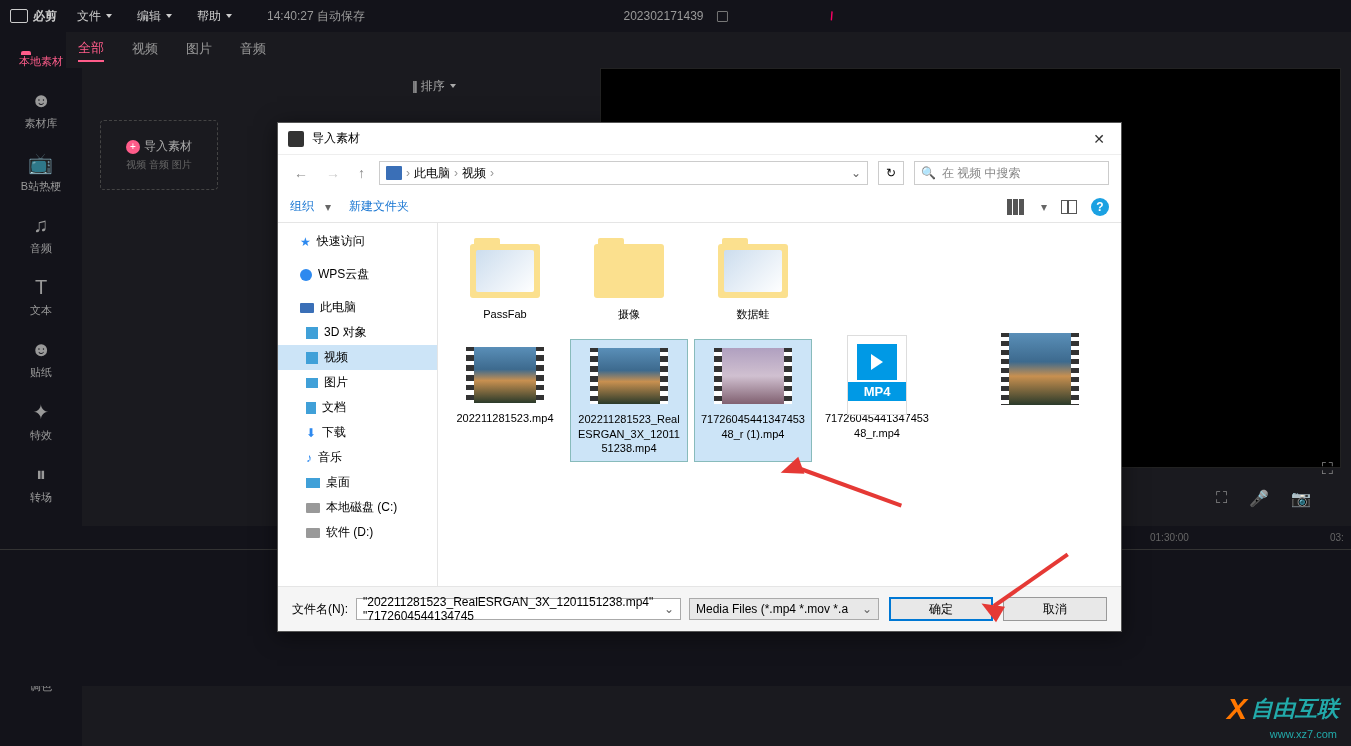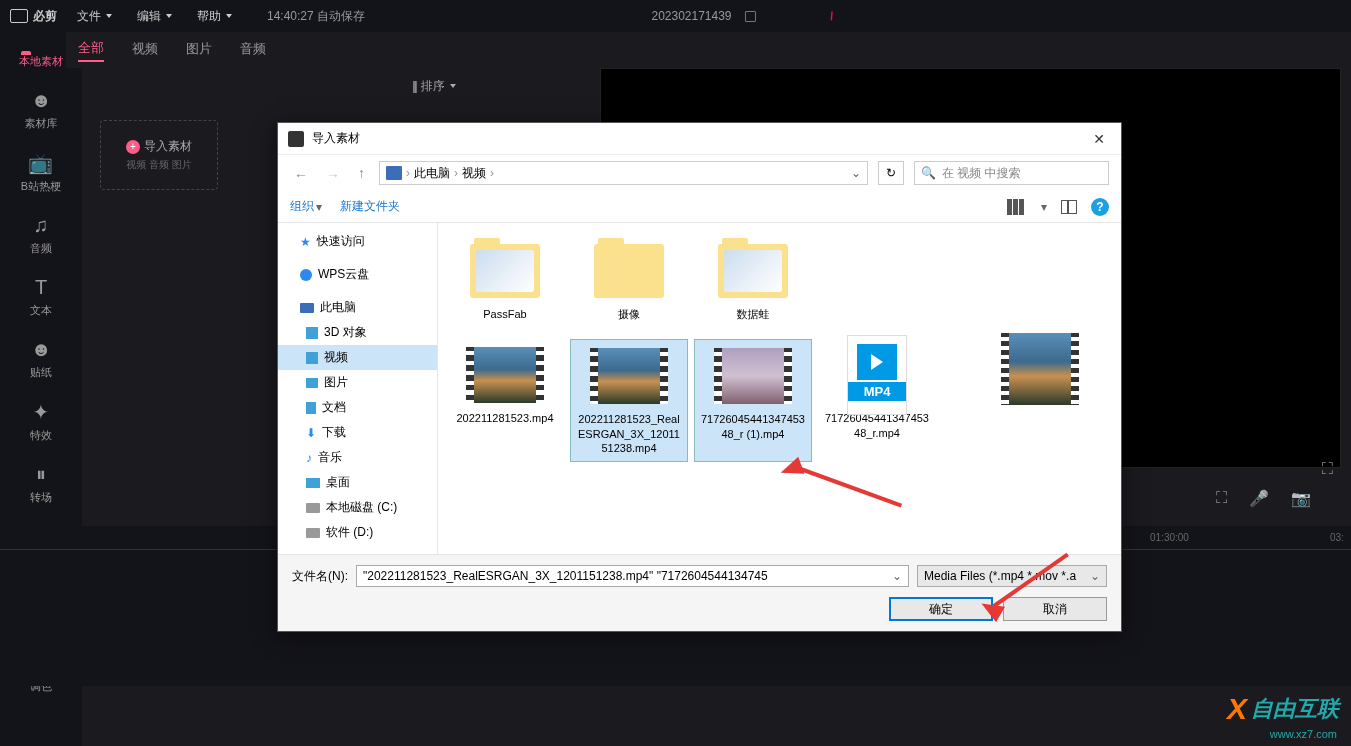--- a/index.html
+++ b/index.html
@@ -4,21 +4,21 @@
 <style>
 * { margin: 0; padding: 0; box-sizing: border-box; font-family: "Microsoft YaHei", Arial, sans-serif; }
 body { background: #1a1a1f; color: #ccc; width: 1351px; height: 746px; overflow: hidden; position: relative; }
 
 
 .menubar { height: 32px; background: #13131a; display: flex; align-items: center; padding: 0 10px; font-size: 12px; color: #ccc; }
 .menubar .logo { display: flex; align-items: center; gap: 5px; margin-right: 20px; font-weight: bold; }
 .menubar .logo-icon { width: 18px; height: 14px; border: 1.5px solid #ccc; border-radius: 2px; position: relative; }
 .menubar .menu-item { margin-right: 25px; cursor: pointer; display: flex; align-items: center; gap: 3px; }
 .menubar .autosave-time { margin-left: 10px; color: #999; }
-.menubar .project-name { position: absolute; left: 50%; transform: translateX(-50%); color: #999; display: flex; align-items: center; gap: 13px; margin-left: 28px; }
+.menubar .project-name { position: absolute; left: 50%; transform: translateX(-50%); color: #999; display: flex; align-items: center; gap: 13px; }
 .menubar .edit-ic { width: 11px; height: 11px; border: 1px solid #777; border-radius: 1px; }
 .menubar .pink-slash { position: absolute; left: 830px; color: #f06; font-weight: bold; transform: rotate(15deg); }
 
 
 .sidebar { position: absolute; left: 0; top: 32px; width: 82px; bottom: 0; background: #13131a; display: flex; flex-direction: column; align-items: center; padding-top: 12px; }
 .sidebar .sb-item { width: 100%; text-align: center; padding: 10px 0; color: #999; cursor: pointer; font-size: 11px; }
 .sidebar .sb-item.active { color: #ff5c8a; }
 .sidebar .sb-icon { font-size: 20px; display: block; margin-bottom: 4px; }
 .sidebar .folder-icon { width: 26px; height: 20px; background: #ff5c8a; border-radius: 3px; margin: 0 auto 4px; position: relative; }
 .sidebar .folder-icon::before { content: ""; position: absolute; top: -4px; left: 2px; width: 10px; height: 4px; background: #ff5c8a; border-radius: 2px 2px 0 0; }
@@ -57,21 +57,21 @@
 .fd-nav { height: 36px; display: flex; align-items: center; padding: 0 12px; gap: 10px; }
 .fd-nav .nav-btn { color: #888; cursor: pointer; font-size: 14px; padding: 2px 4px; }
 .fd-nav .breadcrumb { flex: 1; height: 24px; border: 1px solid #ccc; display: flex; align-items: center; padding: 0 6px; gap: 4px; }
 .fd-nav .breadcrumb .bc-icon { width: 16px; height: 14px; background: #3a6fb7; border-radius: 1px; }
 .fd-nav .breadcrumb .bc-sep { color: #999; }
 .fd-nav .breadcrumb .bc-drop { margin-left: auto; color: #666; }
 .fd-nav .refresh-btn { width: 26px; height: 24px; border: 1px solid #ccc; display: flex; align-items: center; justify-content: center; cursor: pointer; }
 .fd-nav .search-box { width: 195px; height: 24px; border: 1px solid #ccc; display: flex; align-items: center; padding: 0 6px; color: #888; gap: 6px; }
 
 .fd-toolbar { height: 32px; display: flex; align-items: center; padding: 0 12px; gap: 18px; border-bottom: 1px solid #e5e5e5; background: #fff; }
-.fd-toolbar .tb-link { color: #1976d2; cursor: pointer; display: flex; align-items: center; gap: 2px; }
+.fd-toolbar .tb-link { color: #1976d2; cursor: pointer; display: flex; align-items: center; gap: 11px; }
 .fd-toolbar .tb-right { margin-left: auto; display: flex; gap: 14px; align-items: center; }
 .fd-toolbar .view-icon { width: 20px; height: 16px; display: flex; gap: 1px; cursor: pointer; }
 .fd-toolbar .view-icon span { width: 5px; background: #555; }
 .fd-toolbar .layout-icon { width: 16px; height: 14px; border: 1.5px solid #555; position: relative; cursor: pointer; }
 .fd-toolbar .layout-icon::after { content: ""; position: absolute; left: 5px; top: 0; bottom: 0; width: 1.5px; background: #555; }
 .fd-toolbar .help-icon { width: 18px; height: 18px; border-radius: 50%; background: #1ba1e2; color: #fff; display: flex; align-items: center; justify-content: center; font-weight: bold; cursor: pointer; font-size: 12px; }
 
 .fd-body { flex: 1; display: flex; overflow: hidden; }
 .fd-tree { width: 160px; border-right: 1px solid #e5e5e5; padding: 6px 0; overflow-y: auto; }
 .fd-tree .tree-item { padding: 4px 8px 4px 22px; cursor: pointer; display: flex; align-items: center; gap: 6px; }
@@ -102,21 +102,21 @@
 .file-item .video-thumb { width: 90px; height: 56px; background: linear-gradient(180deg,#5a8fb8 0%,#3d6a8e 40%,#c89050 60%,#2a3a2a 100%); border-left: 8px solid #333; border-right: 8px solid #333; border-image: repeating-linear-gradient(#333 0 4px,#fff 4px 7px) 8; }
 .file-item .video-thumb.alt { background: linear-gradient(180deg,#b0a0c0 0%,#d0c0d0 50%,#806070 100%); }
 .file-item .mp4-thumb { width: 60px; height: 80px; background: #fff; border: 1px solid #ddd; position: relative; }
 .file-item .mp4-play { width: 40px; height: 36px; background: #0099e5; margin: 8px auto 0; display: flex; align-items: center; justify-content: center; color: #fff; }
 .file-item .mp4-play::after { content: ""; border-left: 12px solid #fff; border-top: 8px solid transparent; border-bottom: 8px solid transparent; }
 .file-item .mp4-label { background: #0099e5; color: #fff; font-weight: bold; font-size: 13px; padding: 2px 0; margin-top: 2px; }
 .file-item .video-thumb.large { width: 130px; height: 72px; }
 .file-item.large { width: 150px; }
 .file-item .fname { word-wrap: break-word; line-height: 1.3; }
 
-.fd-bottom { border-top: 1px solid #e5e5e5; padding: 10px 14px; display: flex; flex-direction: column; gap: 10px; background: #f5f5f5; }
+.fd-bottom { border-top: 1px solid #e5e5e5; padding: 10px 14px; display: flex; flex-direction: row; gap: 10px; background: #f5f5f5; }
 .fd-bottom .fn-row { display: flex; align-items: center; gap: 8px; }
 .fd-bottom .fn-label { white-space: nowrap; }
 .fd-bottom .fn-input { flex: 1; height: 22px; border: 1px solid #aaa; background: #fff; padding: 0 6px; display: flex; align-items: center; justify-content: space-between; }
 .fd-bottom .filter { width: 190px; height: 22px; border: 1px solid #aaa; background: #e8e8e8; padding: 0 6px; display: flex; align-items: center; justify-content: space-between; }
 .fd-bottom .btn-row { display: flex; justify-content: flex-end; gap: 10px; }
 .fd-bottom .btn { width: 104px; height: 24px; border: 1px solid #999; background: #e8e8e8; cursor: pointer; display: flex; align-items: center; justify-content: center; }
 .fd-bottom .btn.primary { border: 2px solid #0078d4; }
 
 
 .arrow1 { position: absolute; left: 780px; top: 440px; width: 130px; height: 70px; pointer-events: none; z-index: 10; }

